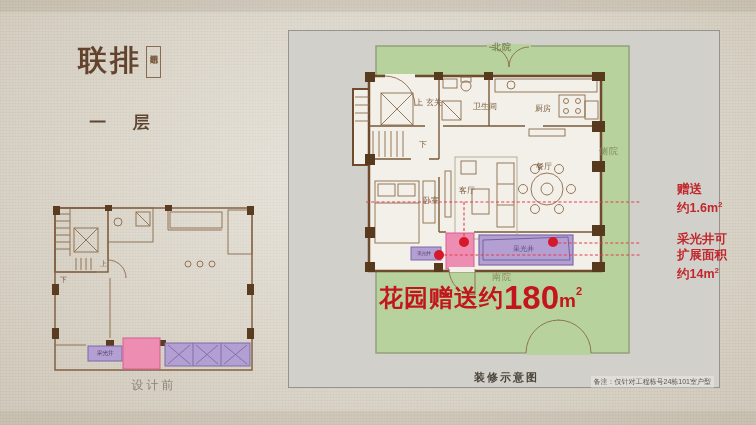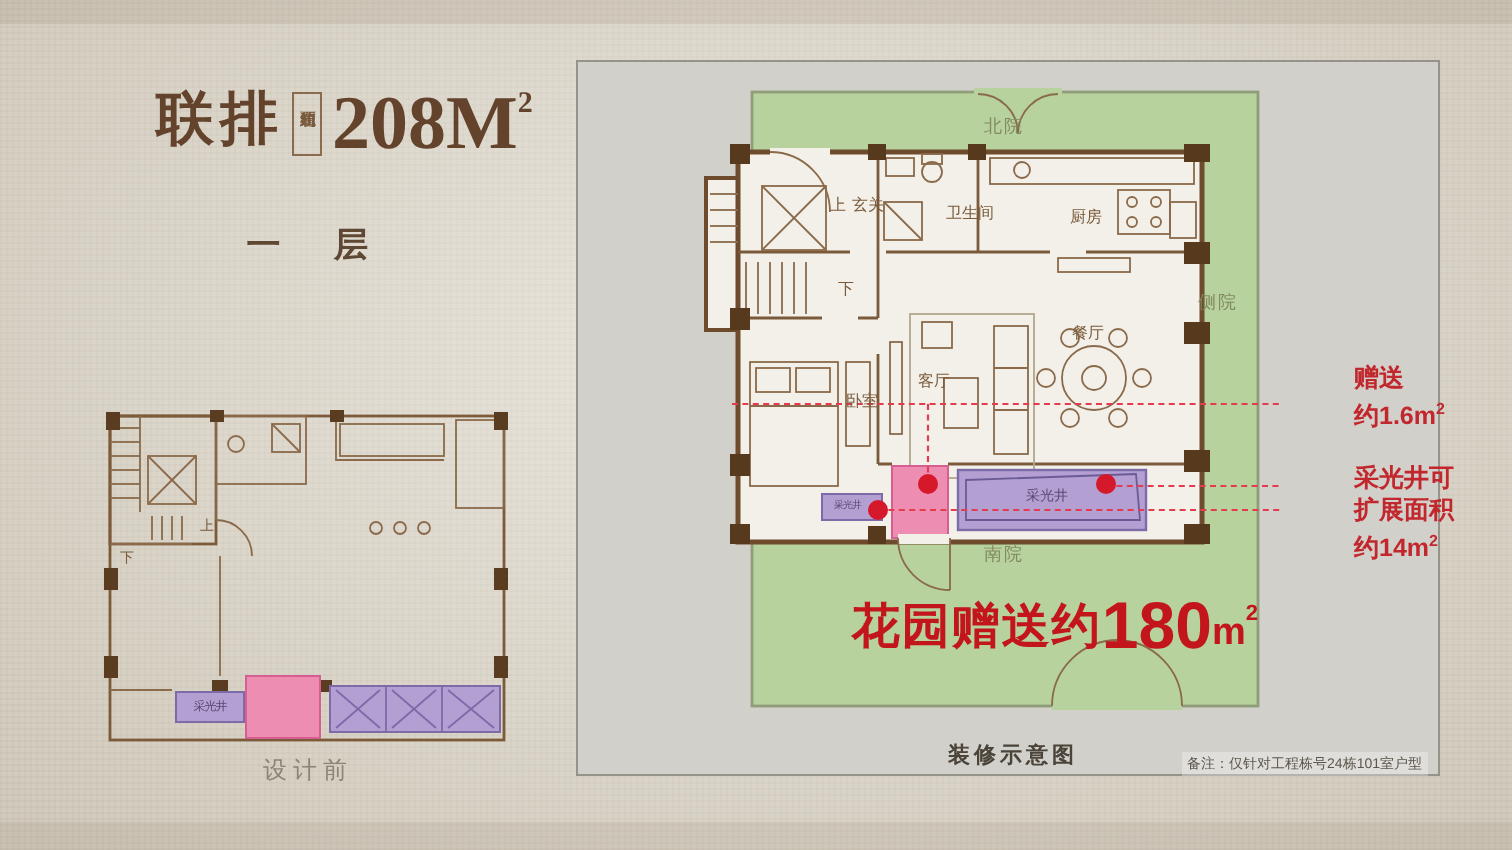--- a/index.html
+++ b/index.html
@@ -13,59 +13,58 @@
   .band-top{position:absolute;left:0;top:0;width:756px;height:12px;background:rgba(140,124,100,.16);}
   .band-bottom{position:absolute;left:0;bottom:0;width:756px;height:14px;background:rgba(140,124,100,.12);}
 
   
   .title-row{position:absolute;left:78px;top:46px;display:flex;align-items:flex-start;}
   .series{font-family:"Liberation Serif","DejaVu Serif",serif;font-weight:bold;font-size:29px;color:#63432c;letter-spacing:3px;line-height:1;}
   .area-box{border:1px solid #8a6b4f;height:28px;margin:0 5px 2px 4px;padding:1px 2px;display:flex;align-items:center;}
   .area-box span{writing-mode:vertical-rl;font-size:8px;line-height:9px;color:#7a5a3c;letter-spacing:0;height:26px;}
   .area-num{font-family:"Liberation Serif","DejaVu Serif",serif;font-weight:bold;font-size:38px;color:#63432c;line-height:.85;}
   .area-num sup{font-size:15px;vertical-align:18px;}
-  .floor-label{position:absolute;left:55px;top:111px;width:140px;text-align:right;font-size:17px;letter-spacing:11px;color:#5f4833;font-weight:bold;}
+  .floor-label{position:absolute;left:55px;top:111px;width:140px;text-align:center;font-size:17px;letter-spacing:11px;color:#5f4833;font-weight:bold;}
   .floor-bonus{position:absolute;left:25px;top:141px;width:200px;text-align:center;font-size:15px;color:#54402c;}
 
   
   .left-plan{position:absolute;left:48px;top:200px;width:212px;height:178px;}
   .left-plan .lbl{position:absolute;font-size:7px;color:#7a5a3a;line-height:1;}
   .lp-lightwell{position:absolute;left:40px;top:149px;width:34px;text-align:center;font-size:6px;color:#564a72;letter-spacing:-.5px;}
   .left-caption{position:absolute;left:48px;top:377px;width:212px;text-align:center;font-size:12px;color:#8b8376;letter-spacing:3px;}
 
   
   .panel{position:absolute;left:288px;top:30px;width:432px;height:358px;background:#d2d0ca;border:1px solid #96938b;box-sizing:border-box;}
   .panel svg{position:absolute;left:0;top:0;}
   .room-lbl{position:absolute;font-size:8px;color:#7a5a3a;line-height:1;white-space:nowrap;}
   .garden-lbl{position:absolute;font-size:9px;color:#838a60;line-height:1;white-space:nowrap;letter-spacing:1px;}
   .lw-lbl{position:absolute;font-size:7px;color:#564a72;line-height:1;white-space:nowrap;}
   .lw-lbl-sm{position:absolute;font-size:5px;color:#564a72;line-height:1;white-space:nowrap;letter-spacing:-.5px;}
   .ann{position:absolute;left:354px;color:#c1272d;font-weight:bold;font-size:12.5px;line-height:16px;white-space:nowrap;margin-left:34px;}
   .ann sup{font-size:8px;}
-  .gift-banner{position:absolute;left:90px;top:263px;width:250px;text-align:right;color:#c2151c;font-weight:bold;white-space:nowrap;}
+  .gift-banner{position:absolute;left:90px;top:248px;width:250px;text-align:left;color:#c2151c;font-weight:bold;white-space:nowrap;}
   .gift-banner .pfx{font-size:24px;letter-spacing:1px;vertical-align:3px;}
   .gift-banner .val{font-size:33px;letter-spacing:0;}
   .gift-banner .unit{font-size:19px;vertical-align:2px;}
   .gift-banner sup{font-size:11px;vertical-align:14px;}
   .panel-caption{position:absolute;left:150px;top:339px;width:135px;text-align:center;font-size:11px;font-weight:bold;color:#4a443a;letter-spacing:2px;}
   .panel-note{position:absolute;right:5px;top:345px;font-size:7px;color:#5c564c;background:rgba(255,255,255,.3);padding:1px 3px;}
 </style>
 </head>
 <body>
 
 <div class="stage">
   <div class="band-top"></div>
   <div class="band-bottom"></div>
 
   <div class="title-row">
     <span class="series">联排</span>
     <span class="area-box">
         <span>建筑面积约</span>
       </span>
-    <span class="area-num"><span>208M</span><sup>2</sup></span>
   </div>
   <div class="floor-label">一 层</div>
 
   <div class="left-plan">
     <svg width="212" height="178" viewBox="0 0 212 178">
       <g stroke="#7c5a3a" stroke-width="1.4" fill="none">
         <rect x="7" y="8" width="197" height="162"></rect>
         <rect x="7" y="8" width="53" height="64"></rect>
       </g>
       <g stroke="#8a6a4a" stroke-width="0.9" fill="none">
@@ -255,21 +254,21 @@
         <line x1="150" y1="224" x2="352" y2="224"></line>
       </g>
 
       <g fill="#d6182b" stroke="none">
         <circle cx="175" cy="211" r="5"></circle>
         <circle cx="264" cy="211" r="5"></circle>
         <circle cx="150" cy="224" r="5"></circle>
       </g>
     </svg>
 
-    <span class="garden-lbl" style="left:203px;top:28px;">北院</span>
+    <span class="garden-lbl" style="left:203px;top:12px;font-weight:bold;">北院</span>
     <span class="garden-lbl" style="left:310px;top:116px;">侧院</span>
     <span class="garden-lbl" style="left:203px;top:242px;">南院</span>
 
     <span class="room-lbl" style="left:126px;top:68px;">上</span>
     <span class="room-lbl" style="left:137px;top:68px;">玄关</span>
     <span class="room-lbl" style="left:184px;top:72px;">卫生间</span>
     <span class="room-lbl" style="left:246px;top:74px;">厨房</span>
     <span class="room-lbl" style="left:130px;top:110px;">下</span>
     <span class="room-lbl" style="left:170px;top:156px;">客厅</span>
     <span class="room-lbl" style="left:247px;top:132px;">餐厅</span>

